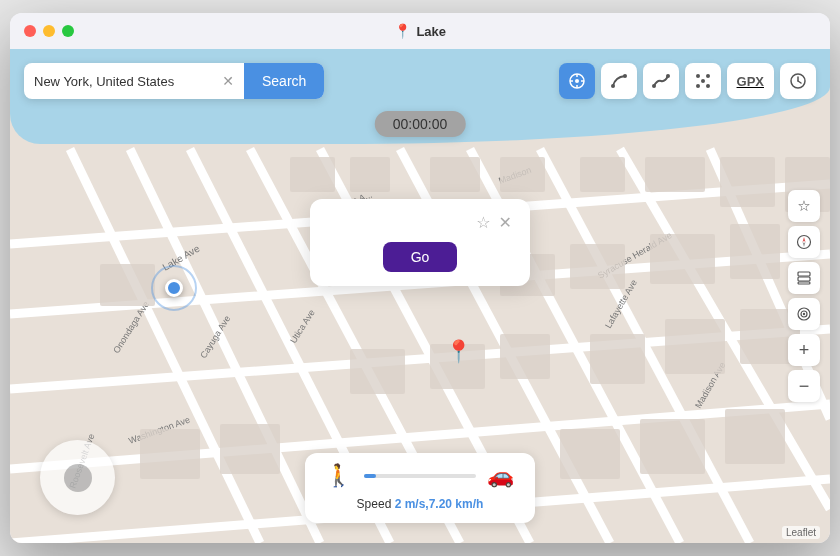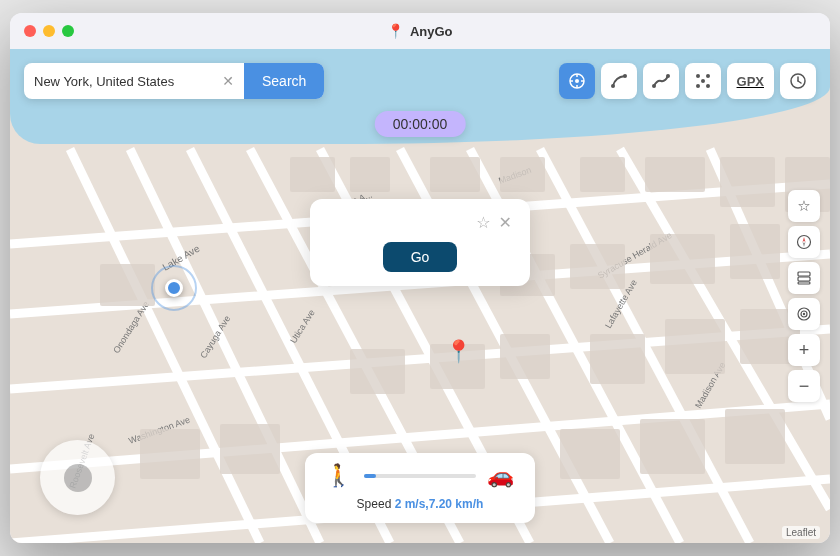--- a/index.html
+++ b/index.html
@@ -160,21 +160,21 @@
       font-size: 13px;
       font-weight: 600;
       color: #555;
     }
     
     .timer-badge {
       position: absolute;
       top: 62px;
       left: 50%;
       transform: translateX(-50%);
-      background: #c4b5fd;
+      background: #a3a3a3;
       border-radius: 20px;
       padding: 5px 18px;
       font-size: 14px;
       font-weight: 500;
       color: #333;
       box-shadow: 0 2px 8px rgba(0,0,0,0.15);
       z-index: 10;
     }
     
     .info-popup {
@@ -208,21 +208,21 @@
     .info-label {
       color: #666;
       width: 80px;
       flex-shrink: 0;
     }
     .info-value {
       color: #333;
       font-weight: 500;
     }
     .go-btn {
-      background: #0c4a6e;
+      background: #4c1d95;
       color: white;
       border: none;
       border-radius: 8px;
       padding: 7px 28px;
       font-size: 14px;
       font-weight: 500;
       cursor: pointer;
       display: block;
       margin: 10px auto 0;
     }
@@ -381,21 +381,21 @@
 <div class="window">
 
   <div class="titlebar">
     <div class="traffic-lights">
       <div class="tl tl-red"></div>
       <div class="tl tl-yellow"></div>
       <div class="tl tl-green"></div>
     </div>
     <div class="titlebar-title">
       <span class="title-pin">📍</span>
-      <span>AnyGo</span>
+      <span>Lake</span>
     </div>
   </div>
 
   <div class="content">
 
     <div class="map-bg"></div>
 
     <div class="water"></div>
 
     <svg class="map-svg" viewBox="0 0 820 494" preserveAspectRatio="none">

